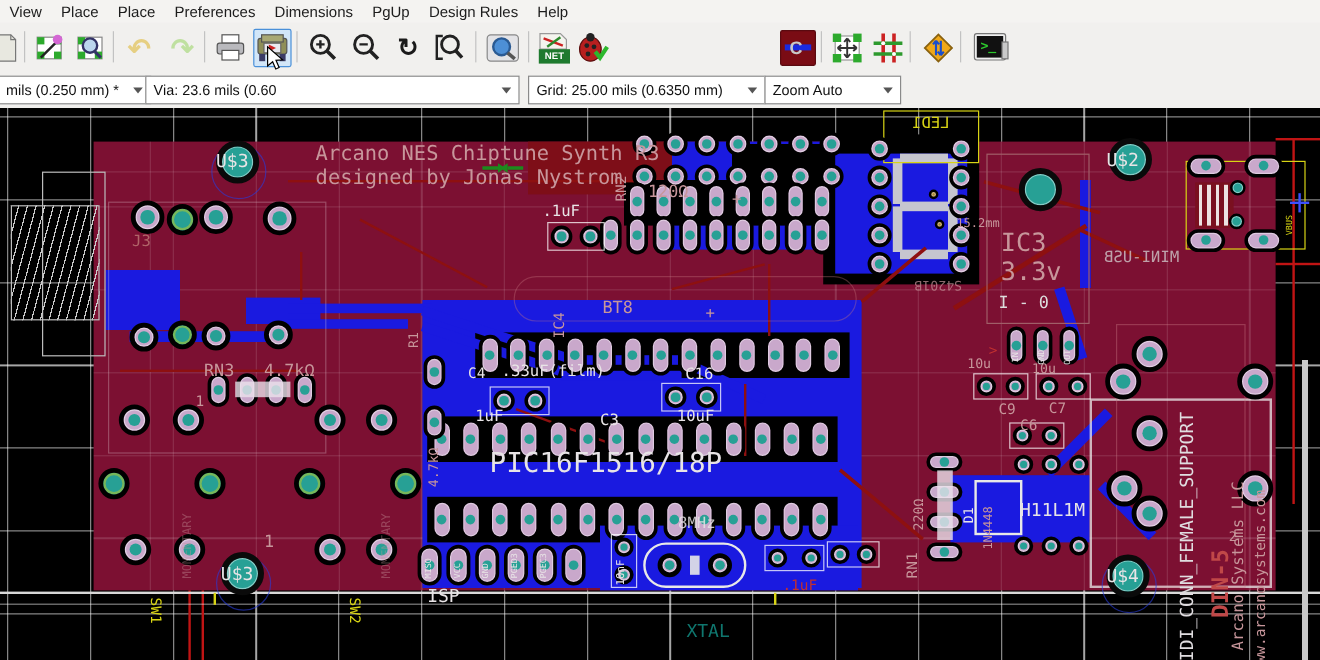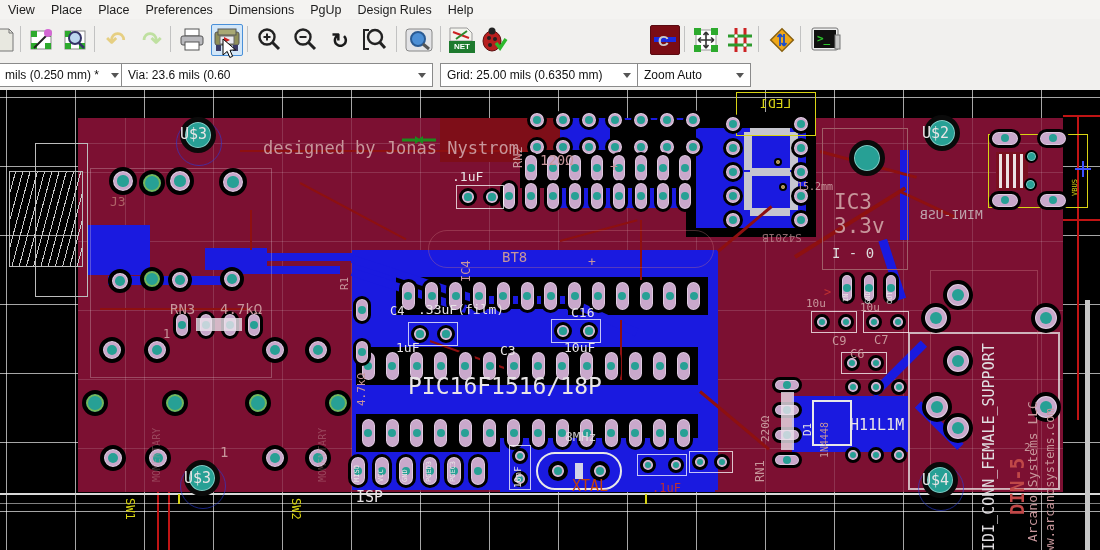--- a/index.html
+++ b/index.html
@@ -790,20 +790,21 @@
         <div style="position: absolute; left: 774px; top: 68px; width: 8px; height: 8px; border-radius: 50%; background: rgb(169, 132, 44); box-sizing: border-box; border: 2px solid rgb(0, 0, 0); box-shadow: rgba(255, 255, 255, 0.45) 0px 0px 0px 1px inset;"></div>
         <div style="position: absolute; left: 779px; top: 93px; width: 8px; height: 8px; border-radius: 50%; background: rgb(169, 132, 44); box-sizing: border-box; border: 2px solid rgb(0, 0, 0); box-shadow: rgba(255, 255, 255, 0.45) 0px 0px 0px 1px inset;"></div>
         <div style="position: absolute; left: 176px; top: 30px; width: 46px; height: 46px; border: 1px solid rgba(40, 60, 220, 0.6); box-sizing: border-box; border-radius: 23px;"></div>
         <div style="position: absolute; left: 180px; top: 373px; width: 46px; height: 46px; border: 1px solid rgba(40, 60, 220, 0.6); box-sizing: border-box; border-radius: 23px;"></div>
         <div style="position: absolute; left: 918px; top: 375px; width: 46px; height: 46px; border: 1px solid rgba(40, 60, 220, 0.6); box-sizing: border-box; border-radius: 23px;"></div>
         <div style="position: absolute; left: 180px; top: 27px; width: 36px; height: 36px; border-radius: 50%; background: rgb(39, 160, 149); box-sizing: border-box; border: 5px solid rgb(10, 10, 10); box-shadow: rgba(255, 255, 255, 0.45) 0px 0px 0px 1px inset;"></div>
         <div style="position: absolute; left: 924px; top: 25px; width: 36px; height: 36px; border-radius: 50%; background: rgb(39, 160, 149); box-sizing: border-box; border: 5px solid rgb(10, 10, 10); box-shadow: rgba(255, 255, 255, 0.45) 0px 0px 0px 1px inset;"></div>
         <div style="position: absolute; left: 849px; top: 50px; width: 36px; height: 36px; border-radius: 50%; background: rgb(39, 160, 149); box-sizing: border-box; border: 5px solid rgb(10, 10, 10); box-shadow: rgba(255, 255, 255, 0.45) 0px 0px 0px 1px inset;"></div>
         <div style="position: absolute; left: 184px; top: 370px; width: 36px; height: 36px; border-radius: 50%; background: rgb(39, 160, 149); box-sizing: border-box; border: 5px solid rgb(10, 10, 10); box-shadow: rgba(255, 255, 255, 0.45) 0px 0px 0px 1px inset;"></div>
         <div style="position: absolute; left: 922px; top: 372px; width: 36px; height: 36px; border-radius: 50%; background: rgb(39, 160, 149); box-sizing: border-box; border: 5px solid rgb(10, 10, 10); box-shadow: rgba(255, 255, 255, 0.45) 0px 0px 0px 1px inset;"></div>
+        <div class="bt" style="left: 263px; top: 30px; font-size: 17px; color: rgb(199, 150, 155);">Arcano NES Chiptune Synth R3</div>
         <div class="bt" style="left: 263px; top: 50px; font-size: 17px; color: rgb(199, 150, 155);">designed by Jonas Nystrom</div>
         <div class="bt" style="left: 110px; top: 105px; font-size: 13px; color: rgb(176, 100, 104);">J3</div>
         <div class="bt" style="left: 180px; top: 37px; font-size: 15px; color: rgb(232, 228, 230);">U$3</div>
         <div class="bt" style="left: 922px; top: 36px; font-size: 15px; color: rgb(232, 228, 230);">U$2</div>
         <div class="bt" style="left: 184px; top: 381px; font-size: 15px; color: rgb(232, 228, 230);">U$3</div>
         <div class="bt" style="left: 922px; top: 383px; font-size: 15px; color: rgb(232, 228, 230);">U$4</div>
         <div class="bt" style="left: 408px; top: 285px; font-size: 23px; color: rgb(232, 228, 230);">PIC16F1516/18P</div>
         <div class="bt" style="left: 512px; top: 78px; font-size: 12px; color: rgb(199, 150, 155); transform-origin: 0px 0px; transform: rotate(-90deg);">RN2</div>
         <div class="bt" style="left: 540px; top: 63px; font-size: 14px; color: rgb(199, 150, 155);">120Ω</div>
         <div class="bt" style="left: 452px; top: 80px; font-size: 13px; color: rgb(232, 228, 230);">.1uF</div>
@@ -824,21 +825,21 @@
         <div class="bt" style="left: 163px; top: 238px; font-size: 12px; color: rgb(199, 150, 155);">1</div>
         <div class="bt" style="left: 220px; top: 355px; font-size: 14px; color: rgb(199, 150, 155);">1</div>
         <div class="bt" style="left: 152px; top: 392px; font-size: 10px; color: rgb(199, 150, 155); opacity: 0.4; transform-origin: 0px 0px; transform: rotate(-90deg);">MOMENTARY</div>
         <div class="bt" style="left: 318px; top: 392px; font-size: 10px; color: rgb(199, 150, 155); opacity: 0.4; transform-origin: 0px 0px; transform: rotate(-90deg);">MOMENTARY</div>
         <div class="bt" style="left: 354px; top: 392px; font-size: 7px; color: rgb(232, 228, 230); transform-origin: 0px 0px; transform: rotate(-90deg);">MISO</div>
         <div class="bt" style="left: 378px; top: 392px; font-size: 7px; color: rgb(232, 228, 230); transform-origin: 0px 0px; transform: rotate(-90deg);">VCC</div>
         <div class="bt" style="left: 402px; top: 392px; font-size: 7px; color: rgb(232, 228, 230); transform-origin: 0px 0px; transform: rotate(-90deg);">GND</div>
         <div class="bt" style="left: 426px; top: 392px; font-size: 7px; color: rgb(232, 228, 230); transform-origin: 0px 0px; transform: rotate(-90deg);">PGED3</div>
         <div class="bt" style="left: 450px; top: 392px; font-size: 7px; color: rgb(232, 228, 230); transform-origin: 0px 0px; transform: rotate(-90deg);">PGEC3</div>
         <div class="bt" style="left: 356px; top: 400px; font-size: 15px; color: rgb(232, 228, 230);">ISP</div>
-        <div class="bt" style="left: 572px; top: 389px; font-size: 15px; color: #c2410c;">XTAL</div>
+        <div class="bt" style="left: 572px; top: 429px; font-size: 15px; color: #0f766e;">XTAL</div>
         <div class="bt" style="left: 565px; top: 340px; font-size: 13px; color: rgb(232, 228, 230); opacity: 0.85;">8MHz</div>
         <div class="bt" style="left: 514px; top: 398px; font-size: 9px; color: rgb(232, 228, 230); transform-origin: 0px 0px; transform: rotate(-90deg);">10nF</div>
         <div class="bt" style="left: 652px; top: 392px; font-size: 12px; color: rgb(192, 48, 48);">.1uF</div>
         <div class="bt" style="left: 824px; top: 196px; font-size: 12px; color: rgb(192, 48, 48);">&gt;</div>
         <div class="bt" style="left: 760px; top: 7px; font-size: 13px; color: rgb(216, 212, 20); transform: scaleX(-1);">LED1</div>
         <div class="bt" style="left: 762px; top: 142px; font-size: 11px; color: rgb(199, 150, 155); opacity: 0.7; transform: rotate(180deg);">S4201B</div>
         <div class="bt" style="left: 797px; top: 92px; font-size: 10px; color: rgb(199, 150, 155);">15.2mm</div>
         <div class="bt" style="left: 834px; top: 102px; font-size: 21px; color: rgb(199, 150, 155);">IC3</div>
         <div class="bt" style="left: 834px; top: 126px; font-size: 21px; color: rgb(199, 150, 155);">3.3v</div>
         <div class="bt" style="left: 832px; top: 156px; font-size: 14px; color: rgb(221, 221, 221);">I - 0</div>

